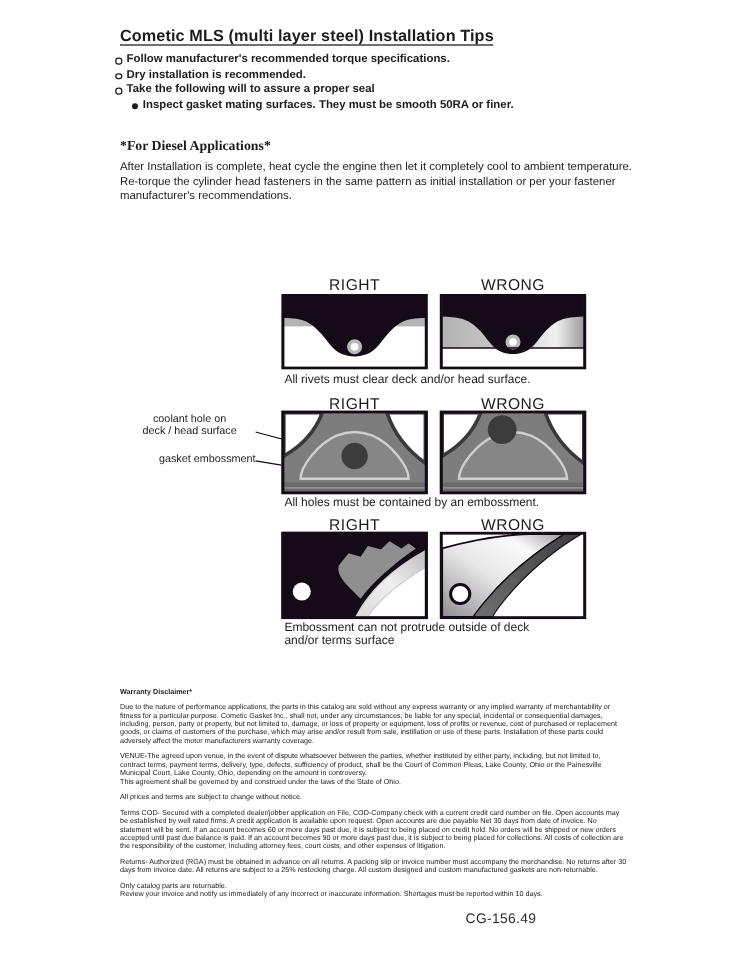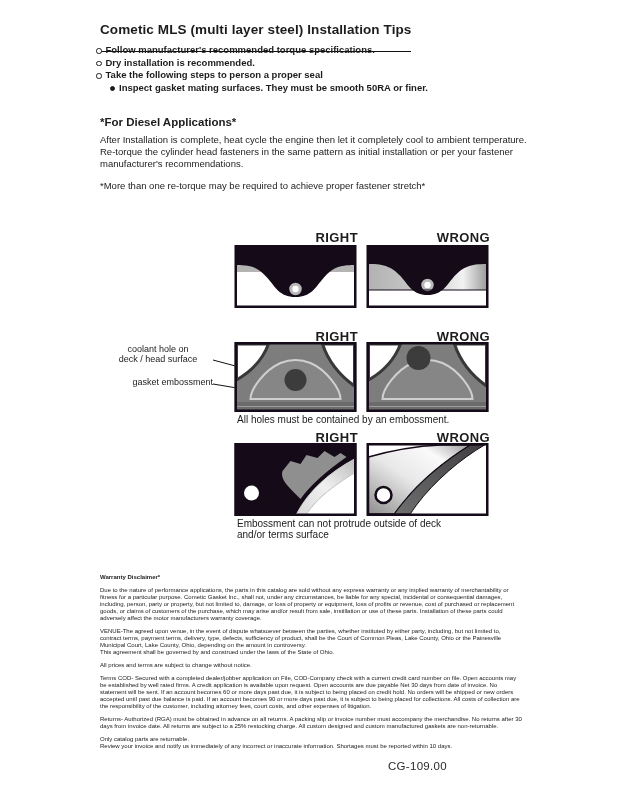--- a/index.html
+++ b/index.html
@@ -3,37 +3,37 @@
 <meta charset="utf-8">
 <style>
   html,body{margin:0;padding:0;background:#ffffff;}
   .page{
     position:relative;width:618px;height:800px;background:#ffffff;overflow:hidden;
     font-family:"Liberation Sans",sans-serif;color:#1c1c1c;
   }
   
   .title{
     position:absolute;left:100px;top:22px;font-size:13.5px;font-weight:bold;
-    border-bottom:1.6px solid #111;padding-bottom:14px;letter-spacing:0.1px;
+    border-bottom:1.6px solid #111;padding-bottom:0;letter-spacing:0.1px;
   }
   
   .intro{position:absolute;left:96px;top:44px;width:440px;font-size:9.5px;line-height:12.5px;}
   .b-row{display:flex;align-items:flex-start;font-weight:bold;}
   .b-row .marker{
     flex:0 0 auto;width:3.5px;height:3.5px;border:0.9px solid #1c1c1c;border-radius:50%;
     margin:4px 4px 0 0;background:#fff;
   }
   .b-sub{margin-left:14px;}
   .b-sub .marker{background:#1c1c1c;border-color:#1c1c1c;width:3px;height:3px;}
   
   .diesel{position:absolute;left:100px;top:116px;width:440px;font-size:9.5px;line-height:12px;}
-  .diesel h2{font-size:11.5px;font-weight:bold;margin:0 0 6px 0;}
+  .diesel h2{font-size:11.5px;font-weight:bold;margin:0 0 6px 0;font-family:Liberation Serif, serif;}
   .diesel p{margin:0 0 10px 0;}
   
-  .dg-label{position:absolute;width:125px;text-align:right;font-size:13px;font-weight:bold;letter-spacing:0.4px;}
+  .dg-label{position:absolute;width:125px;text-align:center;font-size:13px;font-weight:normal;letter-spacing:0.4px;}
   .dg-box{position:absolute;width:125px;}
   .dg-box svg{display:block;width:100%;height:100%;}
   .dg-caption{position:absolute;left:237px;font-size:10px;line-height:11px;}
   .side-label{position:absolute;left:103px;width:110px;text-align:right;font-size:9px;line-height:9.5px;}
   .leader{position:absolute;left:115px;top:344px;width:190px;height:55px;}
   
   .legal{position:absolute;left:100px;top:574px;width:422px;font-size:6px;line-height:7px;color:#222;}
   .legal .lg-h{font-weight:bold;margin:0 0 6px 0;}
   .legal p{margin:0 0 6px 0;}
   .legal p.tight{margin:0;}
@@ -52,32 +52,31 @@
     <div class="b-row">
       <span class="marker"></span>
       <span>Follow manufacturer's recommended torque specifications.</span>
     </div>
     <div class="b-row">
       <span class="marker"></span>
       <span>Dry installation is recommended.</span>
     </div>
     <div class="b-row">
       <span class="marker"></span>
-      <span>Take the following steps to person a proper seal</span>
+      <span>Take the following will to assure a proper seal</span>
     </div>
     <div class="b-row b-sub">
       <span class="marker"></span>
       <span>Inspect gasket mating surfaces.  They must be smooth 50RA or finer.</span>
     </div>
   </div>
 
   <div class="diesel">
     <h2>*For Diesel Applications*</h2>
     <p>After Installation is complete, heat cycle the engine then let it completely cool to ambient temperature. Re-torque the cylinder head fasteners in the same pattern as initial installation or per your fastener manufacturer's recommendations.</p>
-    <p>*More than one re-torque may be required to achieve proper fastener stretch*</p>
   </div>
 
   <div class="dg-label" style="left:233px;top:230px;">RIGHT</div>
   <div class="dg-label" style="left:365px;top:230px;">WRONG</div>
 
   <div class="dg-box" style="left:233px;top:245px;height:63px;">
     <svg viewBox="0 0 122 63">
       <rect x="0" y="0" width="122" height="63" fill="#ffffff"></rect>
       <rect x="2" y="20" width="118" height="7" fill="#b4b4b4"></rect>
       <path d="M2,2 H120 V20 C104,20 98,23 89,33 C81,42 77,52 61,52 C45,52 41,42 33,33 C24,23 18,20 2,20 Z" fill="#140a18"></path>
@@ -100,20 +99,21 @@
       <rect x="0" y="0" width="122" height="63" fill="#ffffff"></rect>
       <rect x="2" y="19" width="118" height="26" fill="url(#g1)"></rect>
       <path d="M2,2 H120 V19 C103,19 97,22 88,31 C80,40 76,50 61,50 C46,50 42,40 34,31 C25,22 19,19 2,19 Z" fill="#140a18"></path>
       <circle cx="61" cy="40" r="7" fill="#b9b9b9" stroke="#140a18" stroke-width="1.5"></circle>
       <circle cx="61" cy="40" r="3.2" fill="#ffffff"></circle>
       <line x1="2" y1="45" x2="120" y2="45" stroke="#140a18" stroke-width="1.2"></line>
       <rect x="1.25" y="1.25" width="119.5" height="60.5" fill="none" stroke="#140a18" stroke-width="2.5"></rect>
     </svg>
   </div>
 
+  <div class="dg-caption" style="top:311px;width:260px;">All rivets must clear deck and/or head surface.</div>
 
   <div class="dg-label" style="left:233px;top:329px;">RIGHT</div>
   <div class="dg-label" style="left:365px;top:329px;">WRONG</div>
 
   <div class="side-label" style="top:345px;text-align:center;">
     <div>coolant hole on</div>
     <div>deck / head surface</div>
   </div>
   <div class="side-label" style="top:378px;">gasket embossment</div>
 
@@ -200,15 +200,15 @@
     <p>Due to the nature of performance applications, the parts in this catalog are sold without any express warranty or any implied warranty of merchantability or fitness for a particular purpose.  Cometic Gasket Inc., shall not, under any circumstances, be liable for any special, incidental or consequential damages, including, person, party or property, but not limited to, damage, or loss of property or equipment, loss of profits or revenue, cost of purchased or replacement goods, or claims of customers of the purchase, which may arise and/or result from sale, instillation or use of these parts.  Installation of these parts could adversely affect the motor manufacturers warranty coverage.</p>
     <p class="tight">VENUE-The agreed upon venue, in the event of dispute whatsoever between the parties, whether instituted by either party, including, but not limited to, contract terms, payment terms, delivery, type, defects, sufficiency of product, shall be the Court of Common Pleas, Lake County, Ohio or the Painesville Municipal Court, Lake County, Ohio, depending on the amount in controversy.</p>
     <p class="after-tight">This agreement shall be governed by and construed under the laws of the State of Ohio.</p>
     <p>All prices and terms are subject to change without notice.</p>
     <p>Terms COD- Secured with a completed dealer/jobber application on File, COD-Company check with a current credit card number on file.  Open accounts may be established by well rated firms.  A credit application is available upon request.  Open accounts are due payable Net 30 days from date of invoice.  No statement will be sent.  If an account becomes 60 or more days past due, it is subject to being placed on credit hold.  No orders will be shipped or new orders accepted until past due balance is paid.  If an account becomes 90 or more days past due, it is subject to being placed for collections.  All costs of collection are the responsibility of the customer, including attorney fees, court costs, and other expenses of litigation.</p>
     <p>Returns- Authorized (RGA) must be obtained in advance on all returns.  A packing slip or invoice number must accompany the merchandise.  No returns after 30 days from invoice date.  All returns are subject to a 25% restocking charge.  All custom designed and custom manufactured gaskets are non-returnable.</p>
     <p class="tight">Only catalog parts are returnable.</p>
     <p class="after-tight">Review your invoice and notify us immediately of any incorrect or inaccurate information.  Shortages must be reported within 10 days.</p>
   </div>
 
-  <div class="footer">CG-109.00</div>
+  <div class="footer">CG-156.49</div>
 
 </div>
 
 </body></html>

